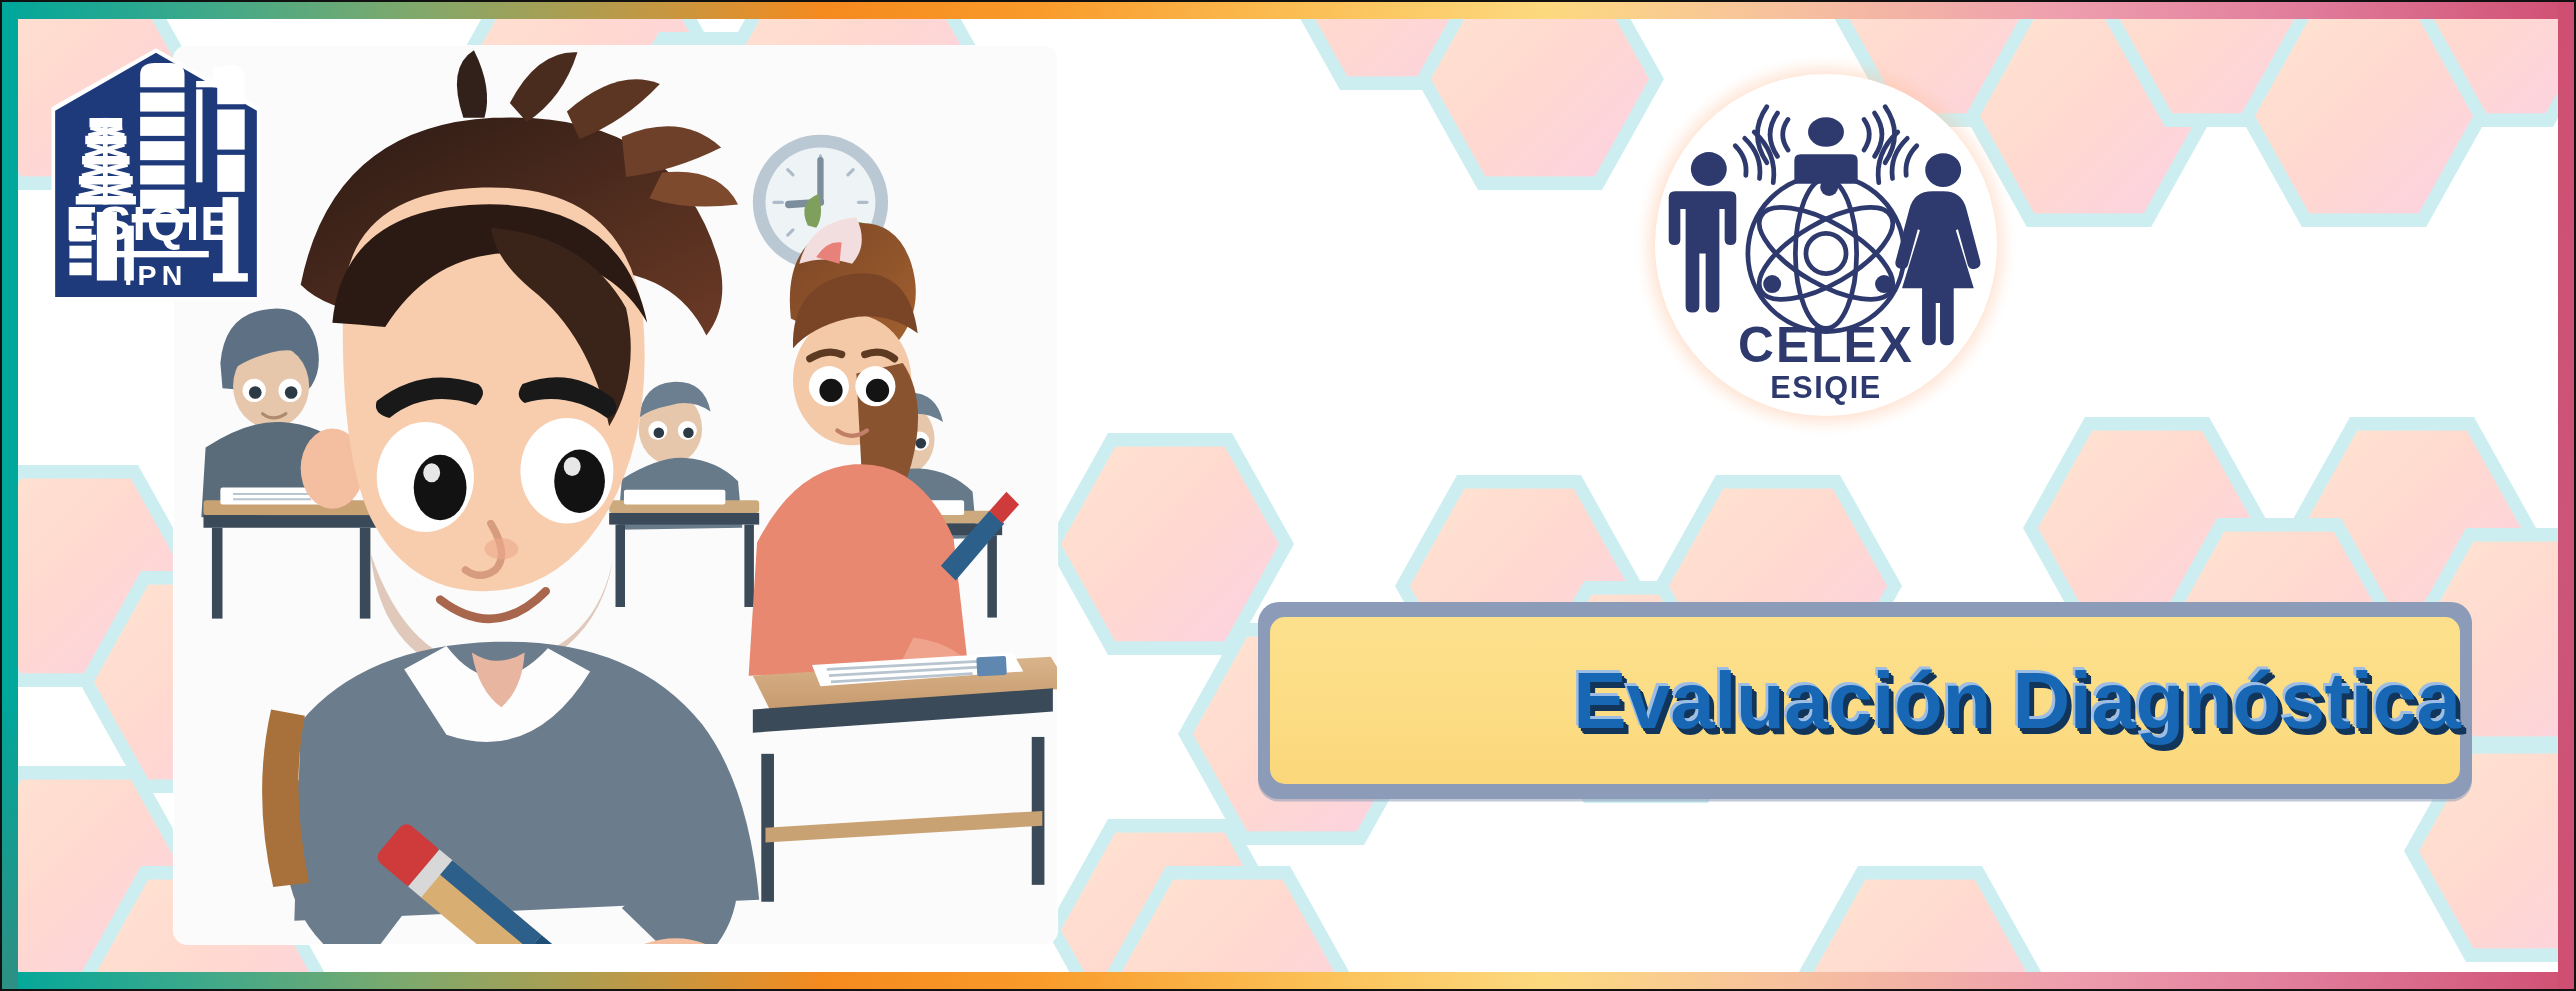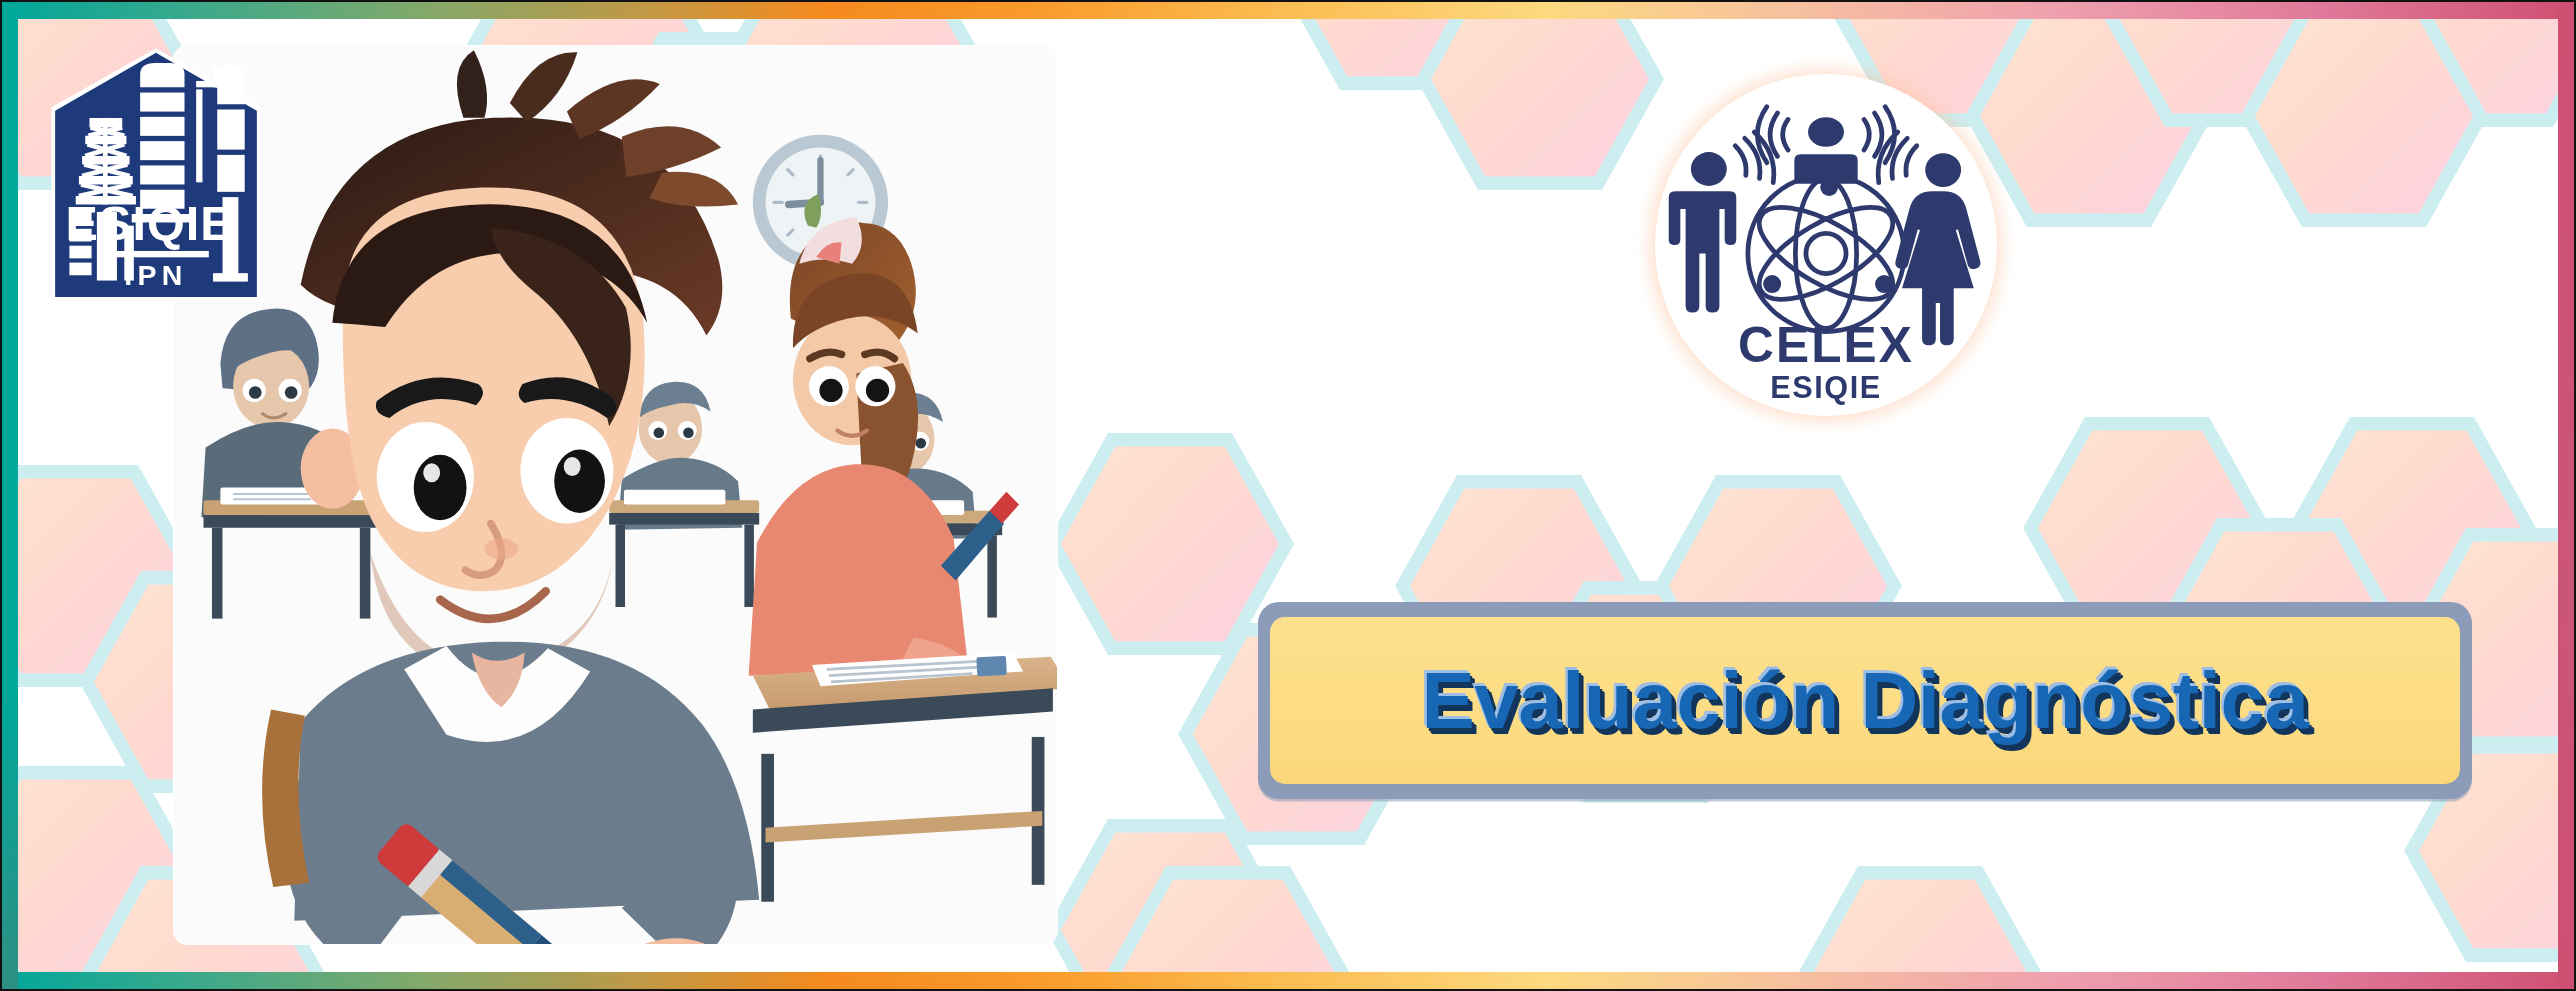--- a/index.html
+++ b/index.html
@@ -68,21 +68,21 @@
   
   .plaque{
     position:absolute;left:1258px;top:602px;width:1214px;height:197px;z-index:30;
     background:#8c9cb8;border-radius:21px;
     box-shadow:0 2.6px 0 rgba(140,156,184,.55);
   }
   .plaque-inner{
     position:absolute;left:11.6px;top:15px;right:11.6px;bottom:15px;
     background:linear-gradient(180deg,#fde08c 0%,#fcdd85 55%,#fbd77a 100%);
     border-radius:15px;
-    display:flex;align-items:center;justify-content:center;
+    display:flex;align-items:center;justify-content:flex-end;
   }
   .plaque-title{
     font-family:"Liberation Sans",sans-serif;
     font-weight:700;
     font-size:80px;
     letter-spacing:-0.5px;
     color:#1767b4;
     white-space:nowrap;
     text-shadow:
       -2.6px -2.6px 0 #9dbde4,

